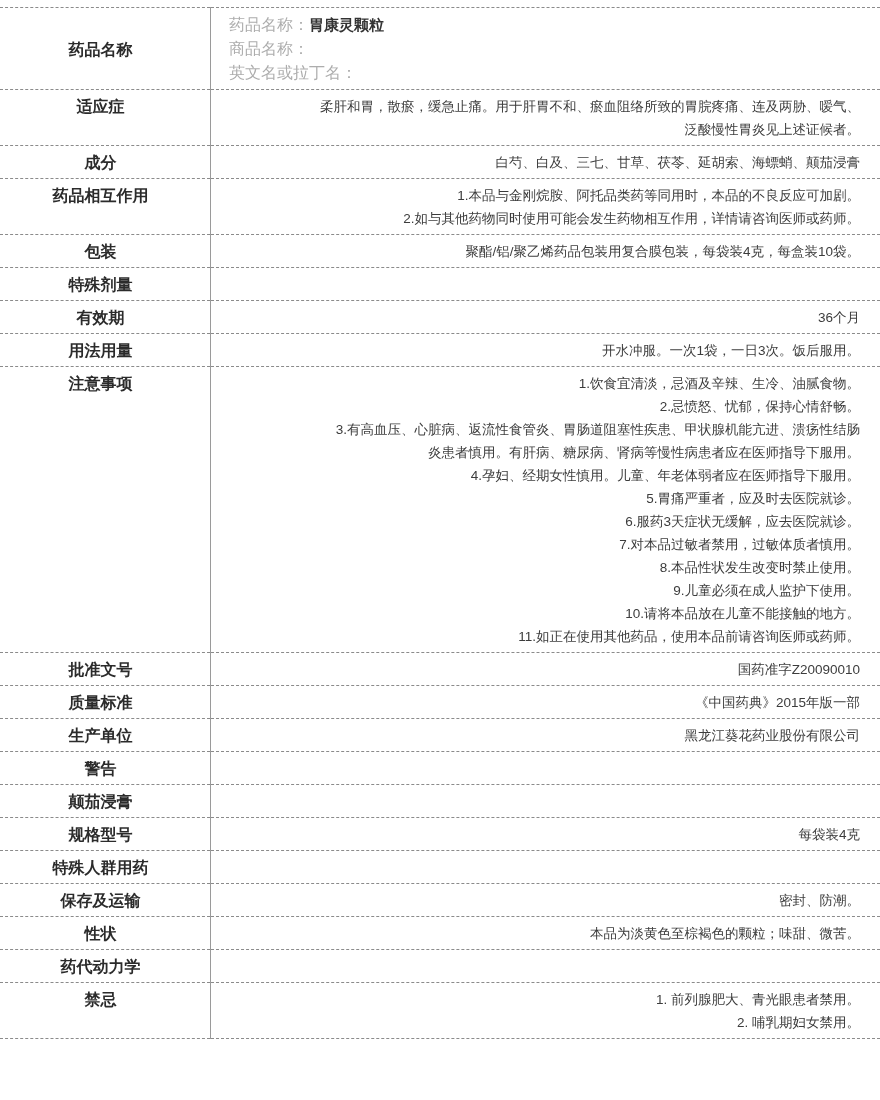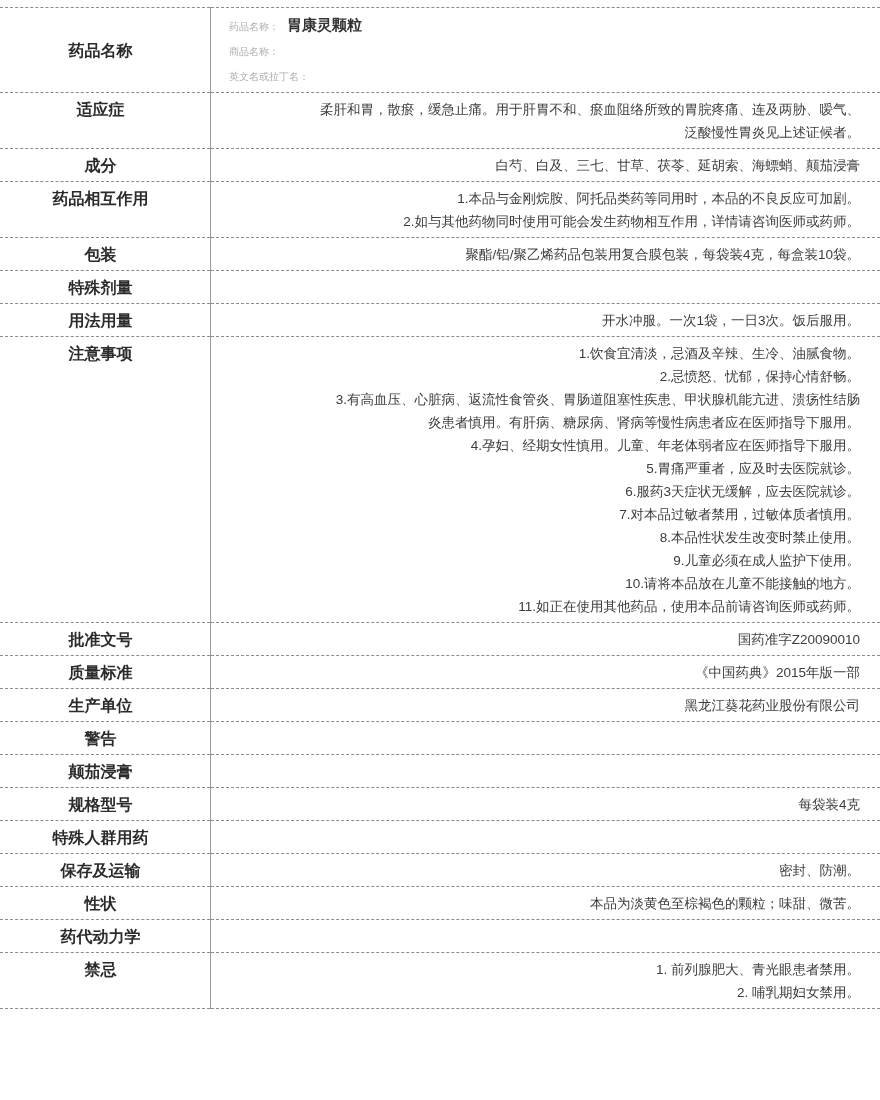--- a/index.html
+++ b/index.html
@@ -49,27 +49,27 @@
   .content-text {
     white-space: pre-line;
     min-height: 23px;
     text-align: right;
   }
   .name-line {
     min-height: 23px;
   }
   .field-name {
     color: #adadad;
-    font-size: 10px;
+    font-size: 16px;
   }
   .field-value {
     color: #333333;
     font-weight: bold;
     font-size: 15px;
-    margin-left: 8px;
+    margin-left: 0;
   }
 </style>
 </head>
 <body>
 
 <table class="drug-table">
   <tbody id="table-body">
       <tr class="vmid">
         <td class="label-cell">药品名称</td>
         <td class="content-cell">
@@ -101,20 +101,26 @@
       <tr>
         <td class="label-cell">包装</td>
         <td class="content-cell">
           <div class="content-text">聚酯/铝/聚乙烯药品包装用复合膜包装，每袋装4克，每盒装10袋。</div>
         </td>
       </tr>
       <tr>
         <td class="label-cell">特殊剂量</td>
         <td class="content-cell">
           <div class="content-text"></div>
+        </td>
+      </tr>
+      <tr>
+        <td class="label-cell">有效期</td>
+        <td class="content-cell">
+          <div class="content-text">36个月</div>
         </td>
       </tr>
       <tr>
         <td class="label-cell">用法用量</td>
         <td class="content-cell">
           <div class="content-text">开水冲服。一次1袋，一日3次。饭后服用。</div>
         </td>
       </tr>
       <tr>
         <td class="label-cell">注意事项</td>

